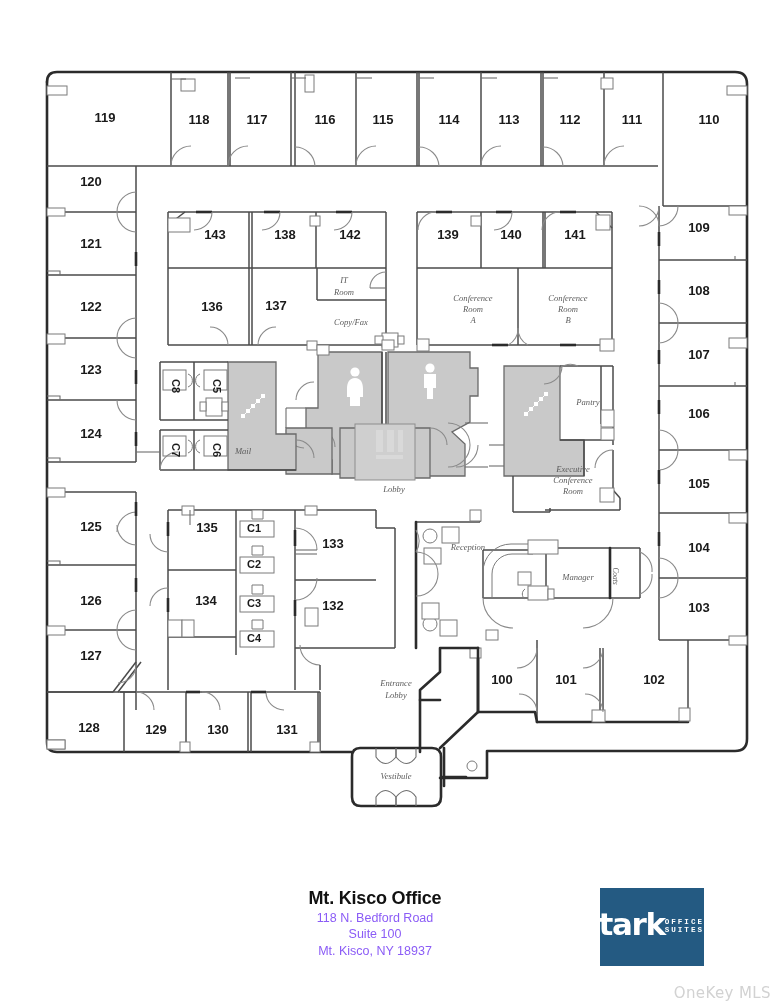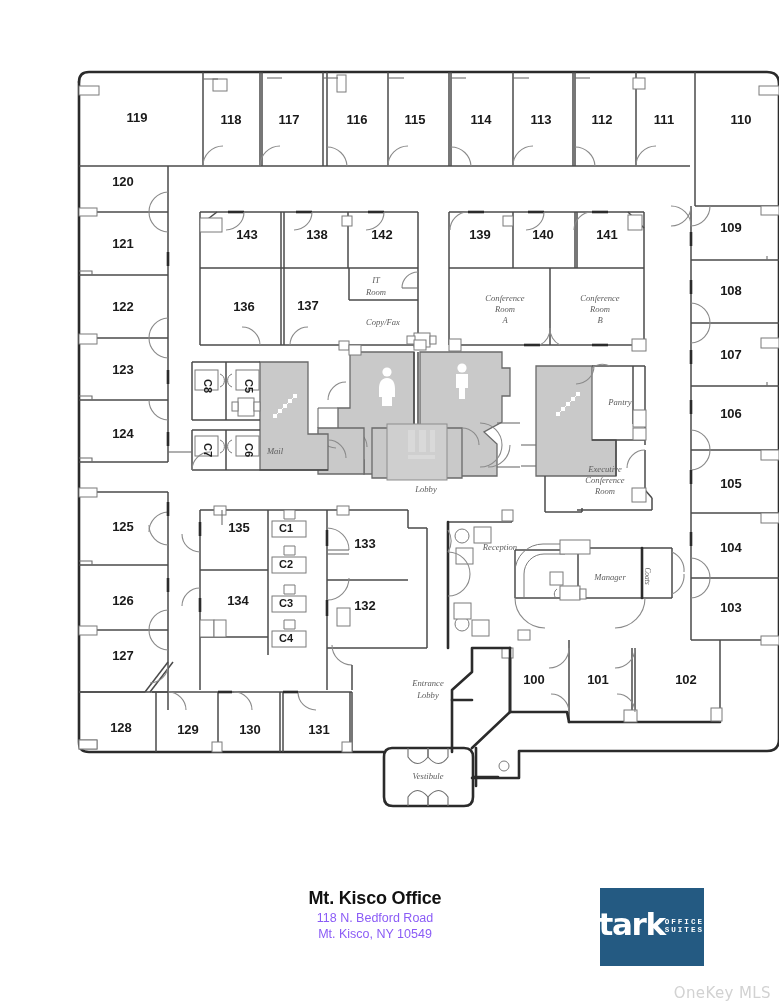--- a/index.html
+++ b/index.html
@@ -13,21 +13,20 @@
     width: 779px;
     height: 1007px;
     background: #ffffff;
     overflow: hidden;
   }
   #plan-wrap {
     position: absolute;
     left: 0; top: 0;
     width: 721px;
     height: 860px;
-    padding-left: 32px;
   }
   svg#floorplan { display: block; width: 779px; height: 860px; }
 
   
   .wall-outer { fill: none; stroke: #2b2b2b; stroke-width: 2.6; stroke-linejoin: round; stroke-linecap: round; }
   .wall       { fill: none; stroke: #4a4a4a; stroke-width: 1.5; stroke-linejoin: miter; }
   .wall-thin  { fill: none; stroke: #6d6d6d; stroke-width: 1.1; }
   .door-arc   { fill: none; stroke: #8a8a8a; stroke-width: 1.1; }
   .door-jamb  { fill: none; stroke: #2b2b2b; stroke-width: 2.6; stroke-linecap: butt; }
   .shade      { fill: #c9c9c9; stroke: #6a6a6a; stroke-width: 1.3; }
@@ -617,21 +616,22 @@
           <text x="615" y="576" class="rm-name-v" transform="rotate(90 615 576)">Coats</text>
         </g>
 
   </svg>
   </div>
 
   <div id="footer">
     <div id="addr-block">
       <div id="addr-title">Mt. Kisco Office</div>
       <div class="addr-line">118 N. Bedford Road</div>
-      <div class="addr-line">Mt. Kisco, NY 10549</div>
+      <div class="addr-line">Suite 100</div>
+      <div class="addr-line">Mt. Kisco, NY 18937</div>
     </div>
     <div id="logo-box">
       <div id="logo-word">stark</div>
       <div id="logo-sub">OFFICE SUITES</div>
     </div>
     <div id="watermark">OneKey MLS</div>
   </div>
 
 </div>
 

